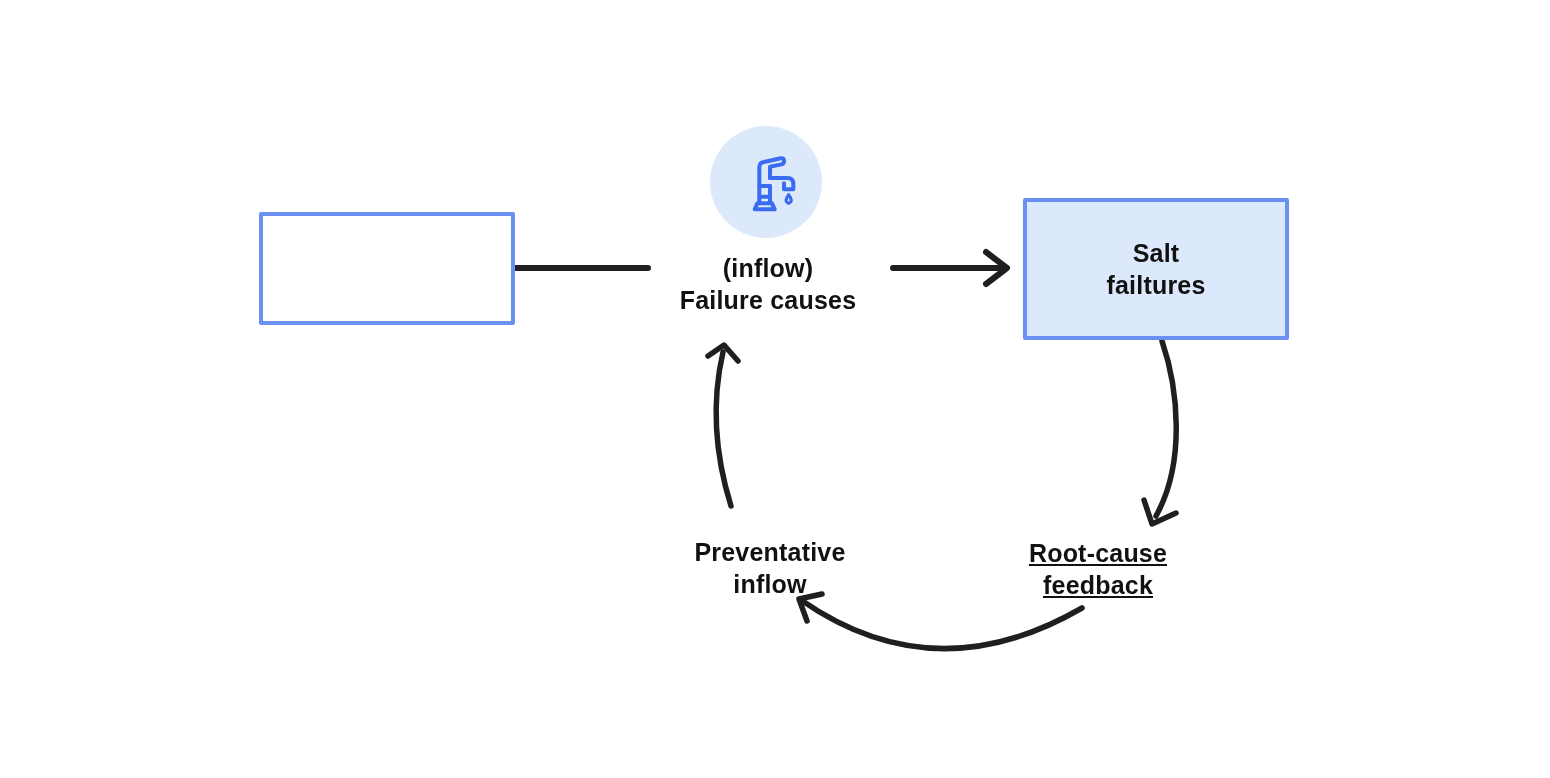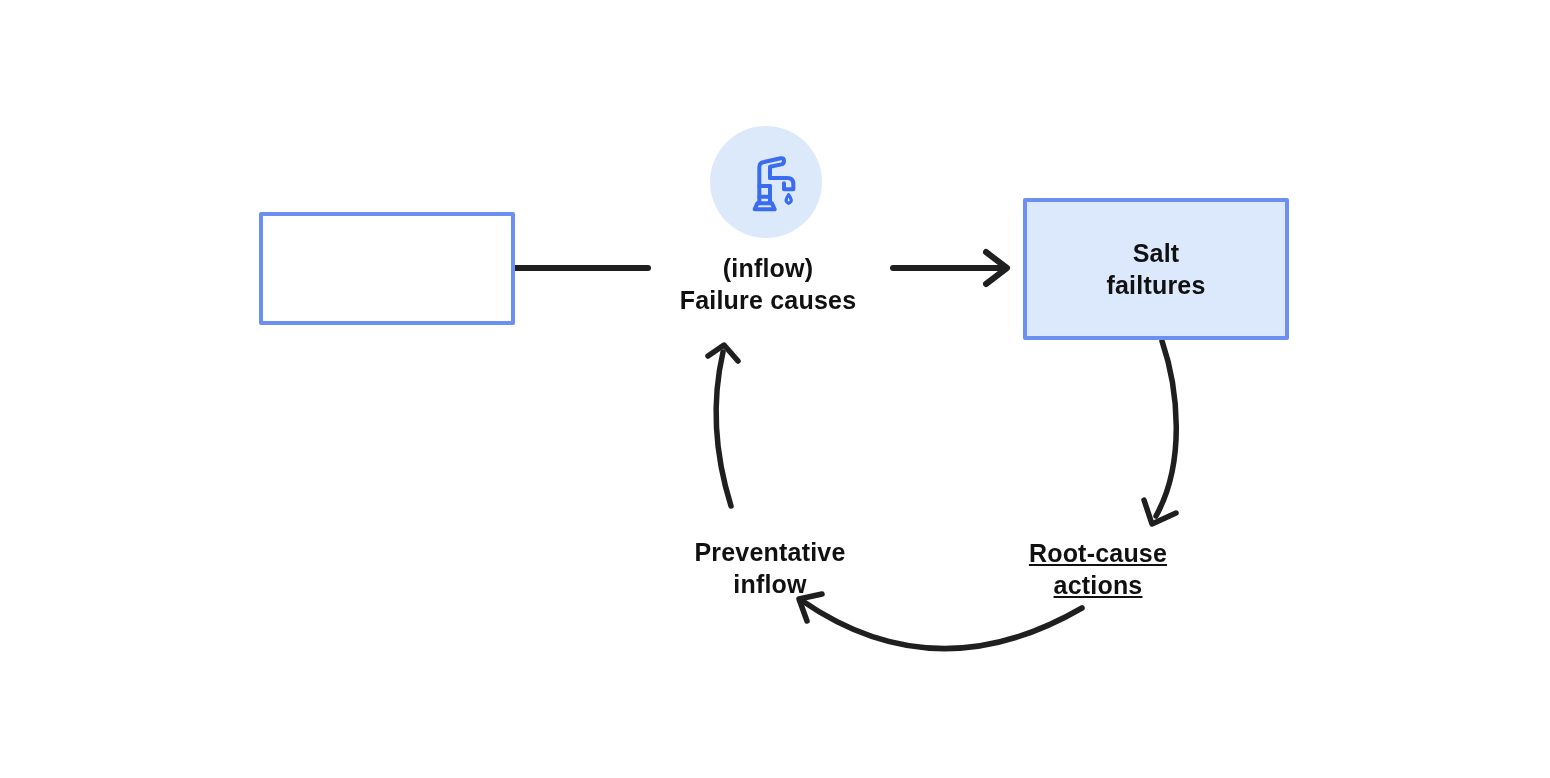--- a/index.html
+++ b/index.html
@@ -117,21 +117,21 @@
 
   <div class="node-box stock-box">
     <div class="diagram-label-inner">
       <div>Salt</div>
       <div>failtures</div>
     </div>
   </div>
 
   <div class="diagram-label rootcause-label">
     <div>Root-cause</div>
-    <div>actions</div>
+    <div>feedback</div>
   </div>
 
   <div class="diagram-label prevent-label">
     <div>Preventative</div>
     <div>inflow</div>
   </div>
 
 </div>
 
 </body></html>

